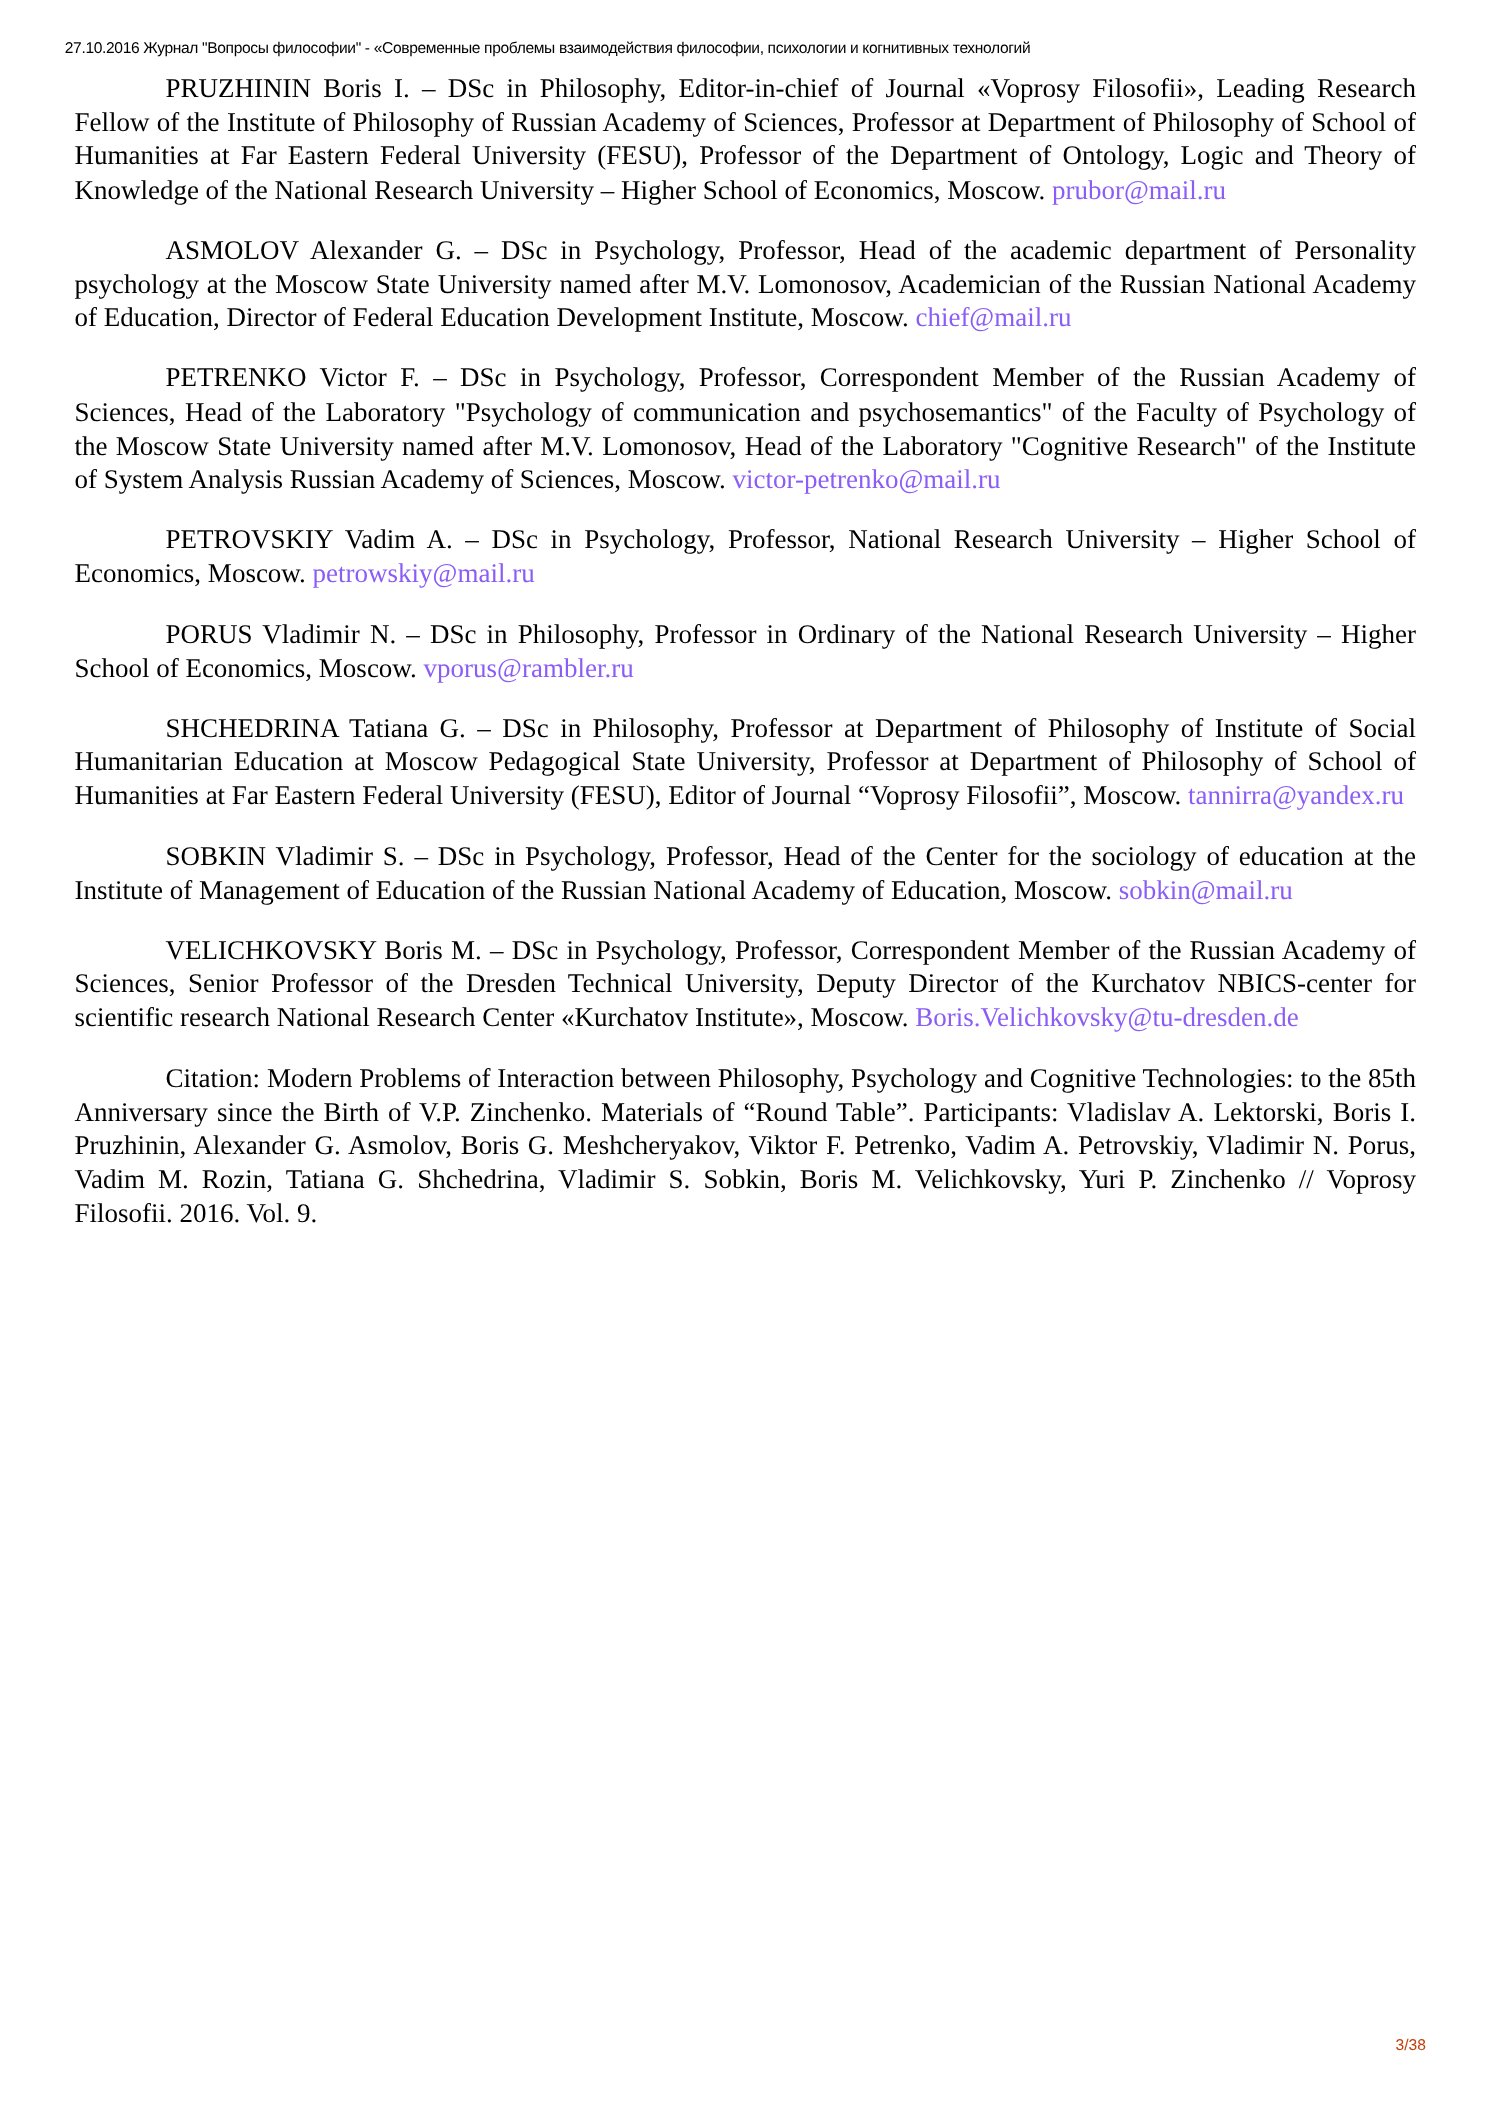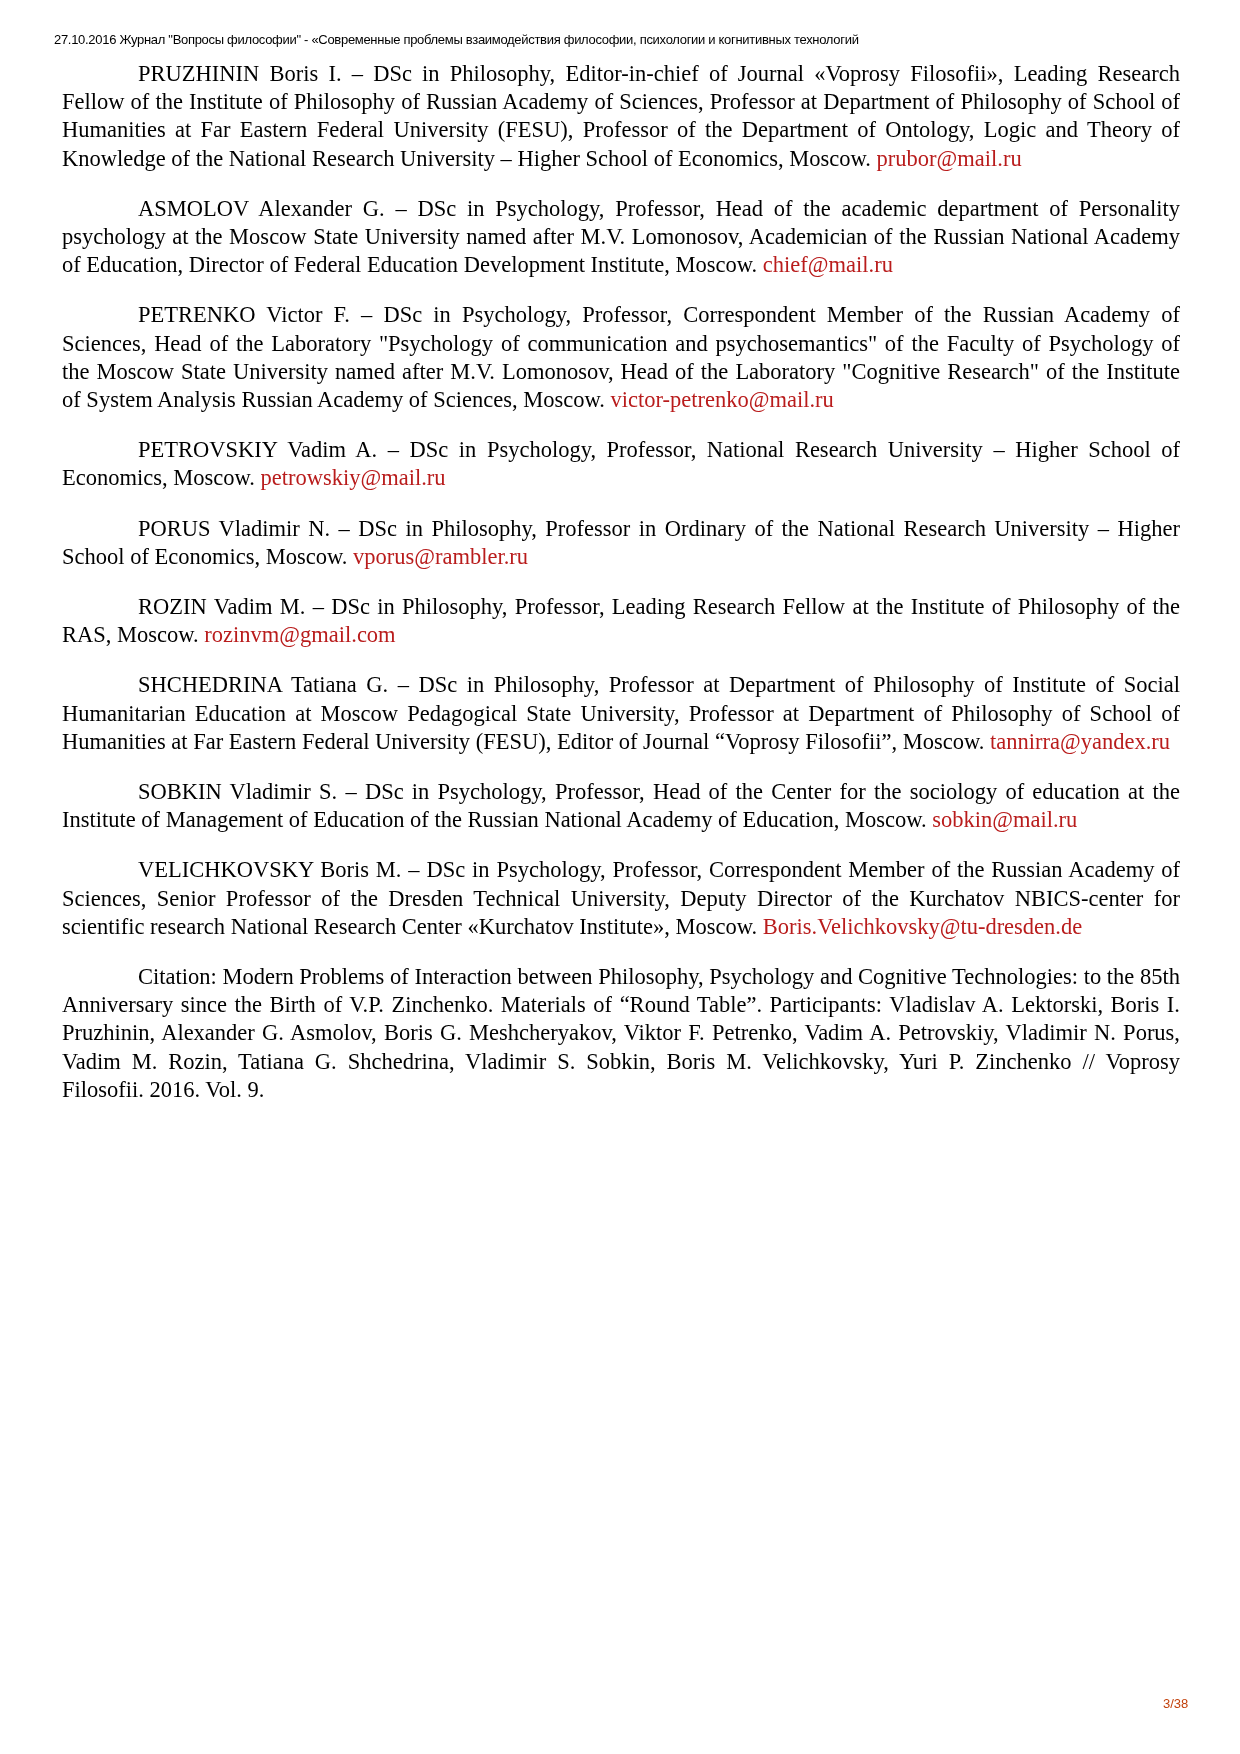--- a/index.html
+++ b/index.html
@@ -12,42 +12,41 @@
   .header .date { }
   .content {
     position: absolute; left: 62px; top: 60px; width: 1118px;
     font-family: "Liberation Serif", serif; font-size: 22.5px; line-height: 28.2px;
     color: #000;
   }
   .para {
     margin: 0 0 22px 0; text-align: justify; text-indent: 76px;
     hyphens: none;
   }
-  .email { color: #b91c1c; text-decoration: none; }
+  .email { color: #8b5cf6; text-decoration: none; }
   .citation { }
   .page-num {
     position: absolute; left: 1163px; top: 1696px;
     font-family: "Liberation Sans", sans-serif; font-size: 13px; color: #c2410c;
   }
 </style>
 </head>
 <body>
 
 <div class="header">
   <span class="date">27.10.2016</span>
   <span class="title">Журнал "Вопросы философии" - «Современные проблемы взаимодействия философии, психологии и когнитивных технологий</span>
 </div>
 
 <div class="content">
   <p class="para"><span>PRUZHININ Boris I. – DSc in Philosophy, Editor-in-chief of Journal «Voprosy Filosofii», Leading Research Fellow of the Institute of Philosophy of Russian Academy of Sciences, Professor at Department of Philosophy of School of Humanities at Far Eastern Federal University (FESU), Professor of the Department of Ontology, Logic and Theory of Knowledge of the National Research University – Higher School of Economics, Moscow. </span><a class="email">prubor@mail.ru</a></p>
   <p class="para"><span>ASMOLOV Alexander G. – DSc in Psychology, Professor, Head of the academic department of Personality psychology at the Moscow State University named after M.V. Lomonosov, Academician of the Russian National Academy of Education, Director of Federal Education Development Institute, Moscow. </span><a class="email">chief@mail.ru</a></p>
   <p class="para"><span>PETRENKO Victor F. – DSc in Psychology, Professor, Correspondent Member of the Russian Academy of Sciences, Head of the Laboratory "Psychology of communication and psychosemantics" of the Faculty of Psychology of the Moscow State University named after M.V. Lomonosov, Head of the Laboratory "Cognitive Research" of the Institute of System Analysis Russian Academy of Sciences, Moscow. </span><a class="email">victor-petrenko@mail.ru</a></p>
   <p class="para"><span>PETROVSKIY Vadim A. – DSc in Psychology, Professor, National Research University – Higher School of Economics, Moscow. </span><a class="email">petrowskiy@mail.ru</a></p>
   <p class="para"><span>PORUS Vladimir N. – DSc in Philosophy, Professor in Ordinary of the National Research University – Higher School of Economics, Moscow. </span><a class="email">vporus@rambler.ru</a></p>
-  <p class="para"><span>ROZIN Vadim M. – DSc in Philosophy, Professor, Leading Research Fellow at the Institute of Philosophy of the RAS, Moscow. </span><a class="email">rozinvm@gmail.com</a></p>
   <p class="para"><span>SHCHEDRINA Tatiana G. – DSc in Philosophy, Professor at Department of Philosophy of Institute of Social Humanitarian Education at Moscow Pedagogical State University, Professor at Department of Philosophy of School of Humanities at Far Eastern Federal University (FESU), Editor of Journal “Voprosy Filosofii”, Moscow. </span><a class="email">tannirra@yandex.ru</a></p>
   <p class="para"><span>SOBKIN Vladimir S. – DSc in Psychology, Professor, Head of the Center for the sociology of education at the Institute of Management of Education of the Russian National Academy of Education, Moscow. </span><a class="email">sobkin@mail.ru</a></p>
   <p class="para"><span>VELICHKOVSKY Boris M. – DSc in Psychology, Professor, Correspondent Member of the Russian Academy of Sciences, Senior Professor of the Dresden Technical University, Deputy Director of the Kurchatov NBICS-center for scientific research National Research Center «Kurchatov Institute», Moscow. </span><a class="email">Boris.Velichkovsky@tu-dresden.de</a></p>
 
   <p class="para citation">Citation: Modern Problems of Interaction between Philosophy, Psychology and Cognitive Technologies: to the 85th Anniversary since the Birth of V.P. Zinchenko. Materials of “Round Table”. Participants: Vladislav A. Lektorski, Boris I. Pruzhinin, Alexander G. Asmolov, Boris G. Meshcheryakov, Viktor F. Petrenko, Vadim A. Petrovskiy, Vladimir N. Porus, Vadim M. Rozin, Tatiana G. Shchedrina, Vladimir S. Sobkin, Boris M. Velichkovsky, Yuri P. Zinchenko // Voprosy Filosofii. 2016. Vol. 9.</p>
 </div>
 
 <div class="page-num">3/38</div>
 
 </body></html>

